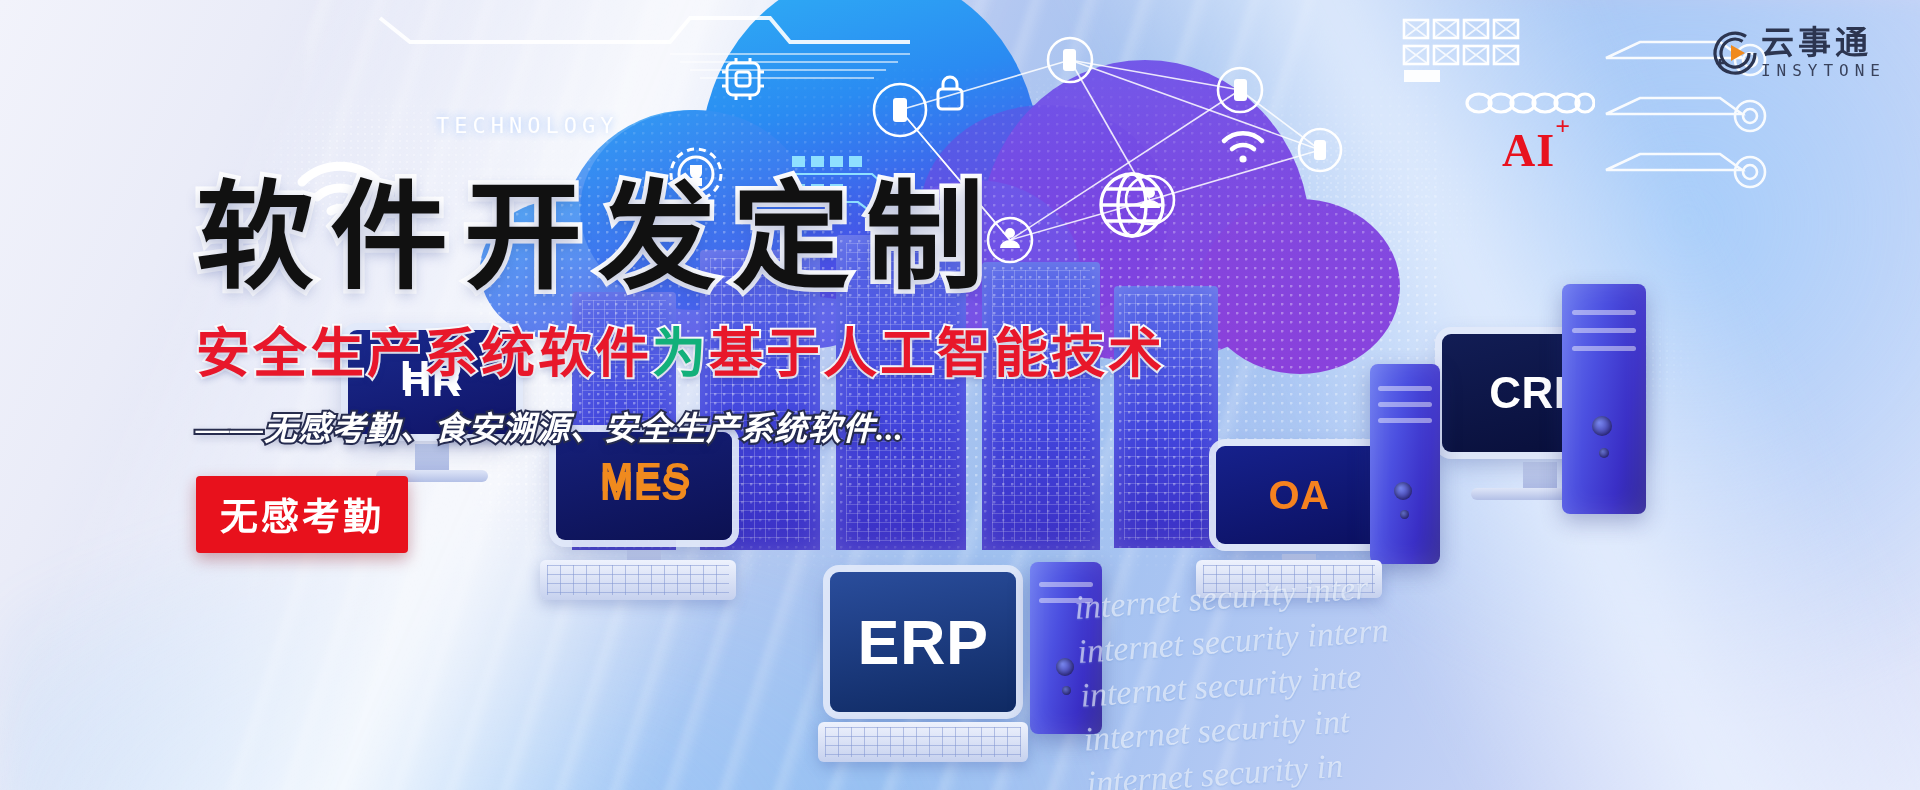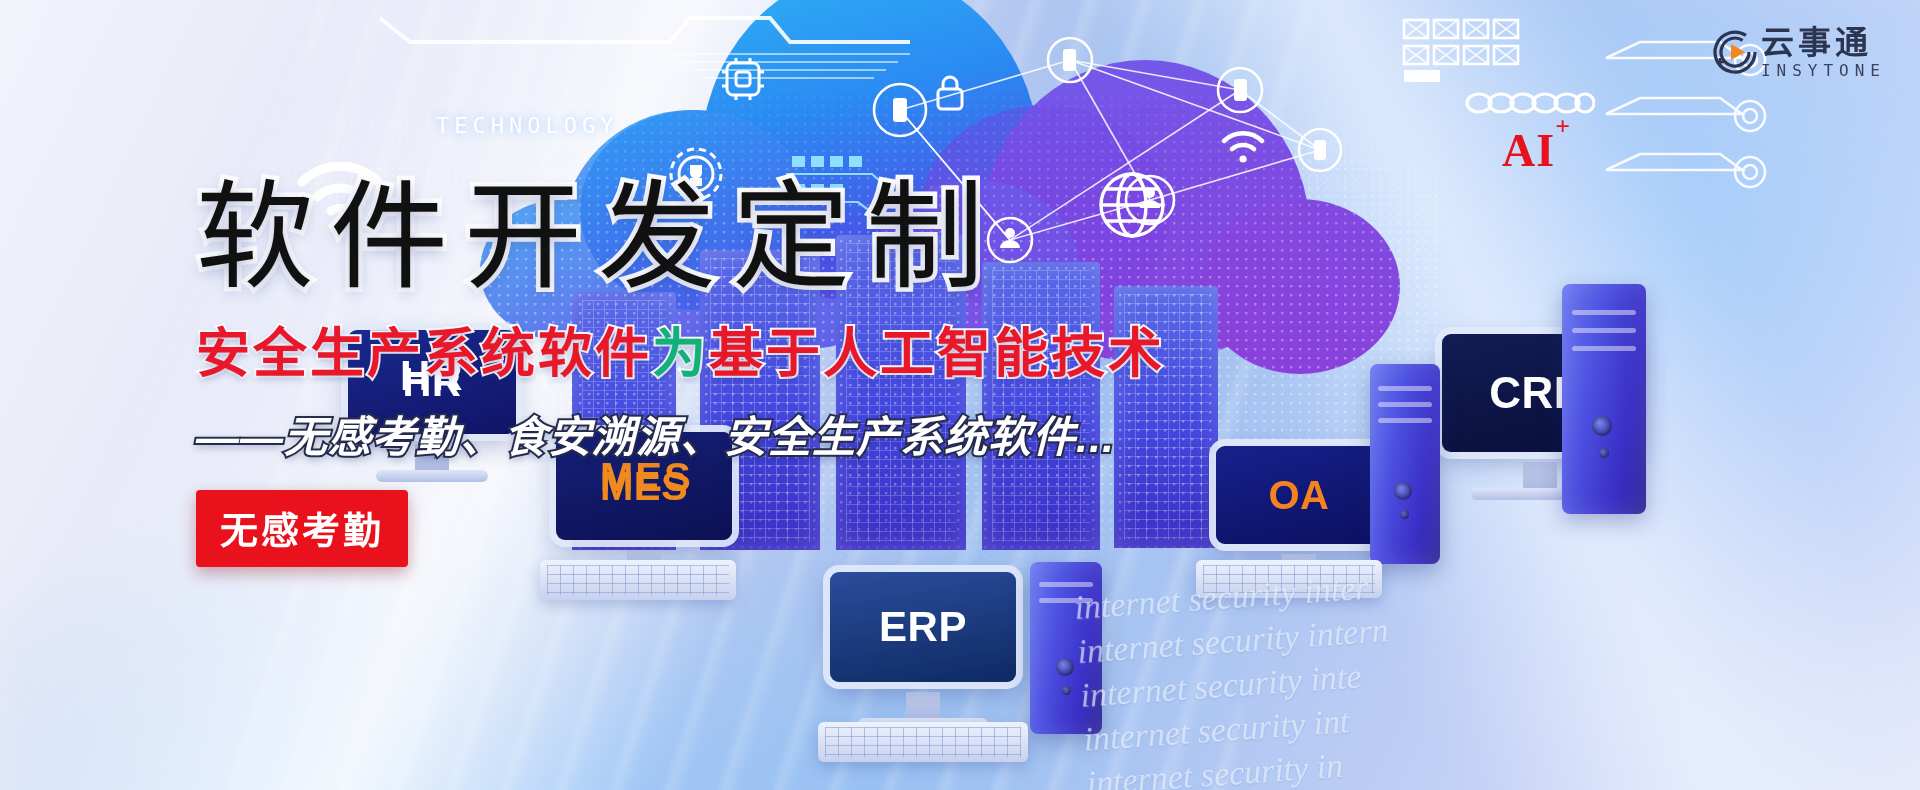--- a/index.html
+++ b/index.html
@@ -191,42 +191,42 @@
     line-height:44px; white-space:nowrap; overflow:hidden;
     text-shadow:0 1px 2px rgba(120,160,220,.4);
     pointer-events:none;
   }
 
   
   .copy{ position:absolute; left:196px; top:176px; width:1060px; }
 
   .headline{
     font-family:"Liberation Sans", sans-serif;
-    font-size:118px; font-weight:normal; line-height:1.04;
+    font-size:118px; font-weight:bold; line-height:1.04;
     letter-spacing:16px; color:#111;
     -webkit-text-stroke:9px #ffffff;
     paint-order:stroke fill;
     text-shadow:0 5px 14px rgba(40,60,140,.35);
   }
 
   .subline{
     margin-top:10px;
     font-family:"Liberation Sans", sans-serif;
     font-size:54px; font-weight:bold; letter-spacing:3px;
     color:#e8172a;
     -webkit-text-stroke:4px #ffffff;
     paint-order:stroke fill;
     text-shadow:0 3px 7px rgba(30,50,130,.3);
   }
   .subline .hl{ color:#12b07a; }
 
   .tagline{
     margin-top:14px;
-    font-family:Liberation Sans, sans-serif;
-    font-size:43px; font-weight:bold; font-style:italic;
+    font-family:Liberation Serif, serif;
+    font-size:33px; font-weight:bold; font-style:italic;
     letter-spacing:1px; color:#ffffff;
     -webkit-text-stroke:4px #2a2f4e;
     paint-order:stroke fill;
     text-shadow:0 3px 8px rgba(20,30,90,.45);
   }
 
   .cta{
     display:inline-block; margin-top:26px;
     padding:10px 24px 12px;
     background:#e8111c; color:#fff;
@@ -265,21 +265,21 @@
   }
   .label-mes{
     position:absolute; left:600px; top:455px;
     font-family:"Liberation Sans", sans-serif;
     font-size:40px; font-weight:bold; color:#f08a1e; letter-spacing:2px;
   }
 
   
   .brand{
     position:absolute; right:34px; top:26px;
-    display:flex; align-items:flex-start; 
+    display:flex; align-items:center; 
   }
   .brand .mark{ width:52px; height:52px; flex:none; }
   .brand .wordmark{ line-height:1; }
   .brand .cn{
     font-family:"Liberation Sans", sans-serif;
     font-size:33px; font-weight:bold; color:#2c3550; letter-spacing:4px;
   }
   .brand .en{
     font-family:"DejaVu Sans Mono", monospace;
     font-size:16px; letter-spacing:6px; color:#39425c; margin-top:4px;
@@ -502,21 +502,21 @@
       <div class="base" style="width:138px;"></div>
   </div>
 
   <div class="monitor" style="left:1216px; top:446px; width:166px;">
     <div class="screen" style="height:98px; background:linear-gradient(165deg,#16218c,#0b1060); color:#f5821f; font-size:40px;">OA</div>
     <div class="neck"></div>
       <div class="base" style="width:116px;"></div>
   </div>
 
   <div class="monitor" style="left:830px; top:572px; width:186px;">
-    <div class="screen" style="height:110px; background:linear-gradient(170deg,#2a4d9c,#0f2a63); color:#fff; font-size:42px;">ERP</div>
+    <div class="screen" style="height:140px; background:linear-gradient(170deg,#2a4d9c,#0f2a63); color:#fff; font-size:63px;">ERP</div>
     <div class="neck"></div>
       <div class="base" style="width:130px;"></div>
   </div>
 
   <div class="tower" style="left:1370px; top:364px; width:70px; height:200px;">
     <div class="slot" style="top:22px;"></div>
       <div class="slot" style="top:38px;"></div>
       <div class="slot" style="top:54px;"></div>
     <div class="knob" style="left:24px; top:118px; width:18px; height:18px;"></div>
     <div class="knob" style="left:30px; top:146px; width:9px;  height:9px;"></div>

